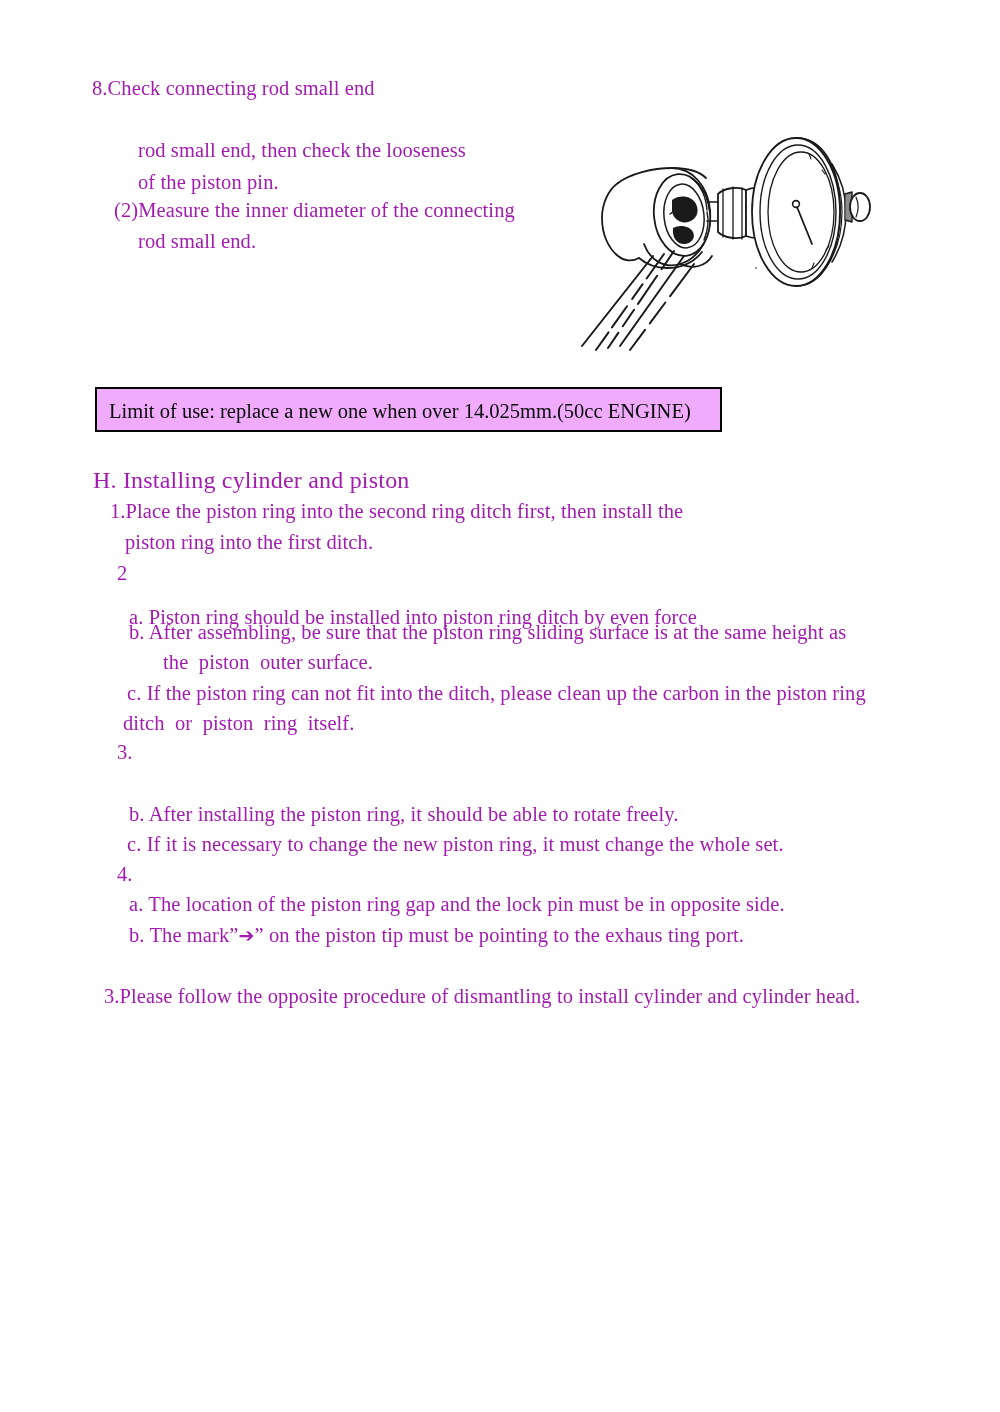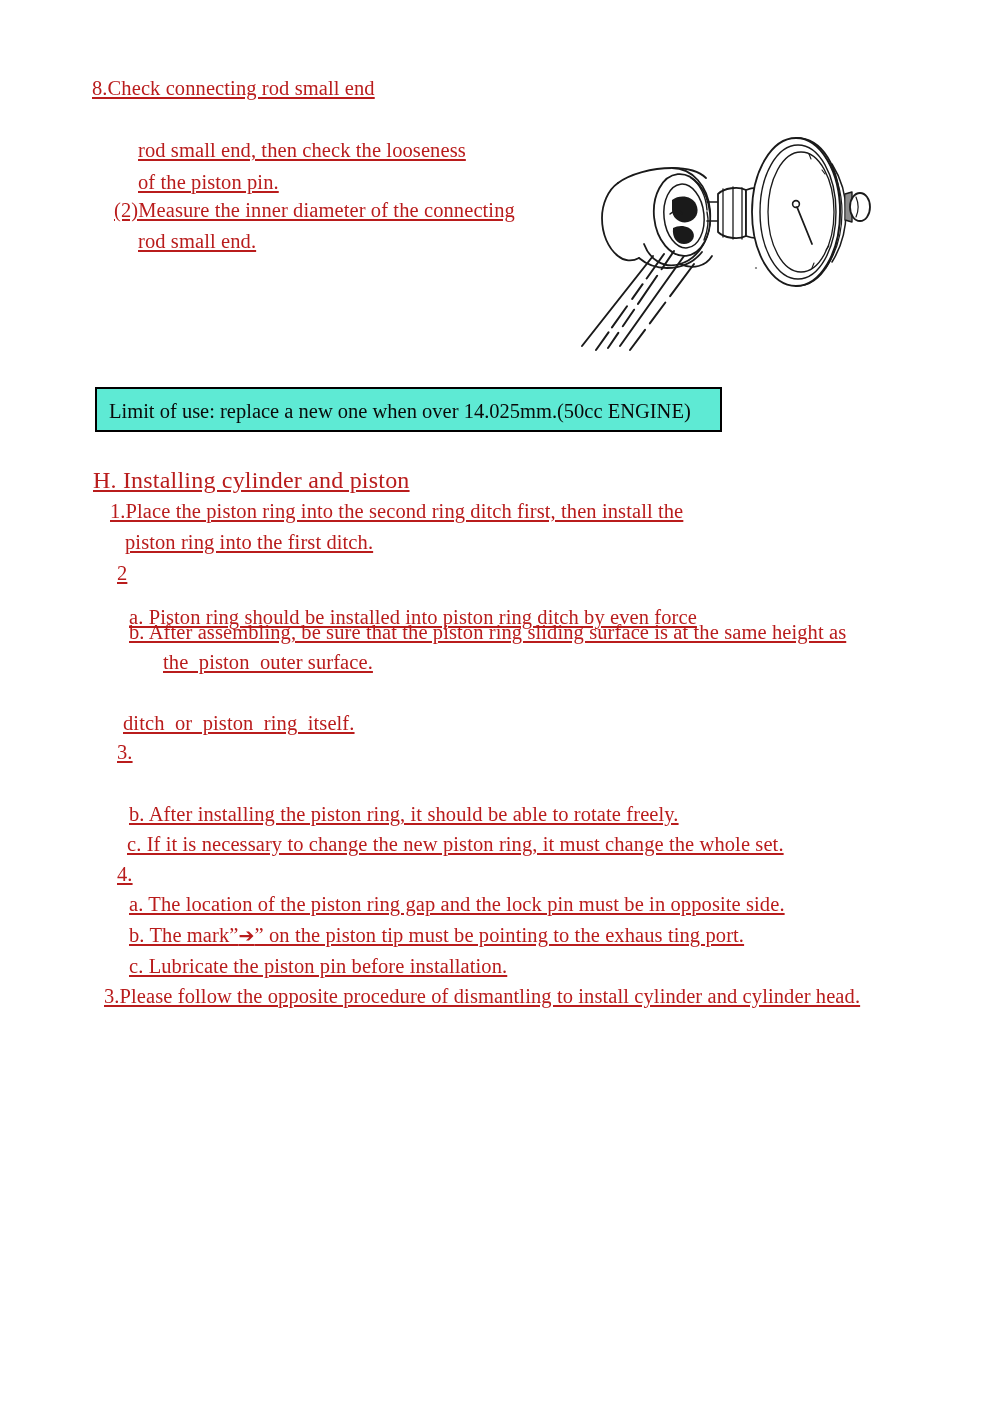--- a/index.html
+++ b/index.html
@@ -21,40 +21,39 @@
     width: 1000px;
     height: 1412px;
   }
 
   
   .line {
     position: absolute;
     white-space: pre;
     font-size: 20.5px;
     line-height: 1.0;
-    color: #b91c1c;
+    color: #a21caf;
     letter-spacing: 0.1px;
-    text-decoration: underline;
   }
 
   .line.big {
     font-size: 24px;
     letter-spacing: 0.2px;
   }
 
   
   .limit-box {
     position: absolute;
     left: 95px;
     top: 387px;
     width: 627px;
     height: 45px;
     border: 2px solid #000000;
     box-sizing: border-box;
-    background: #5eead4;
+    background: #f0abfc;
   }
   .limit-box .limit-text {
     position: absolute;
     left: 12px;
     top: 11px;
     font-size: 20.5px;
     white-space: pre;
     color: #0a0a0a;
   }
 
@@ -189,33 +188,33 @@
   <div class="line" style="left:125px; top:532px;">piston ring into the first ditch.</div>
 
   <div class="line" style="left:117px; top:563px;">2</div>
 
   <div class="line" style="left:129px; top:592px;margin-top:15px;">a. Piston ring should be installed into piston ring ditch by even force</div>
 
   <div class="line" style="left:129px; top:622px;">b. After assembling, be sure that the piston ring sliding surface is at the same height as</div>
 
   <div class="line" style="left:163px; top:652px;">the  piston  outer surface.</div>
 
+  <div class="line" style="left:127px; top:683px;">c. If the piston ring can not fit into the ditch, please clean up the carbon in the piston ring</div>
 
   <div class="line" style="left:123px; top:713px;">ditch  or  piston  ring  itself.</div>
 
   <div class="line" style="left:117px; top:742px;">3.</div>
 
 
   <div class="line" style="left:129px; top:804px;text-align:center;">b. After installing the piston ring, it should be able to rotate freely.</div>
 
   <div class="line" style="left:127px; top:834px;">c. If it is necessary to change the new piston ring, it must change the whole set.</div>
 
   <div class="line" style="left:117px; top:864px;">4.</div>
 
   <div class="line" style="left:129px; top:894px;">a. The location of the piston ring gap and the lock pin must be in opposite side.</div>
 
   <div class="line" style="left:129px; top:925px;"><span>b. The mark”</span><span class="arrow-glyph">➔</span><span>” on the piston tip must be pointing to the exhaus ting port.</span></div>
 
-  <div class="line" style="left:129px; top:956px;">c. Lubricate the piston pin before installation.</div>
 
   <div class="line" style="left:104px; top:986px;">3.Please follow the opposite procedure of dismantling to install cylinder and cylinder head.</div>
 
 </div>
 
 </body></html>

